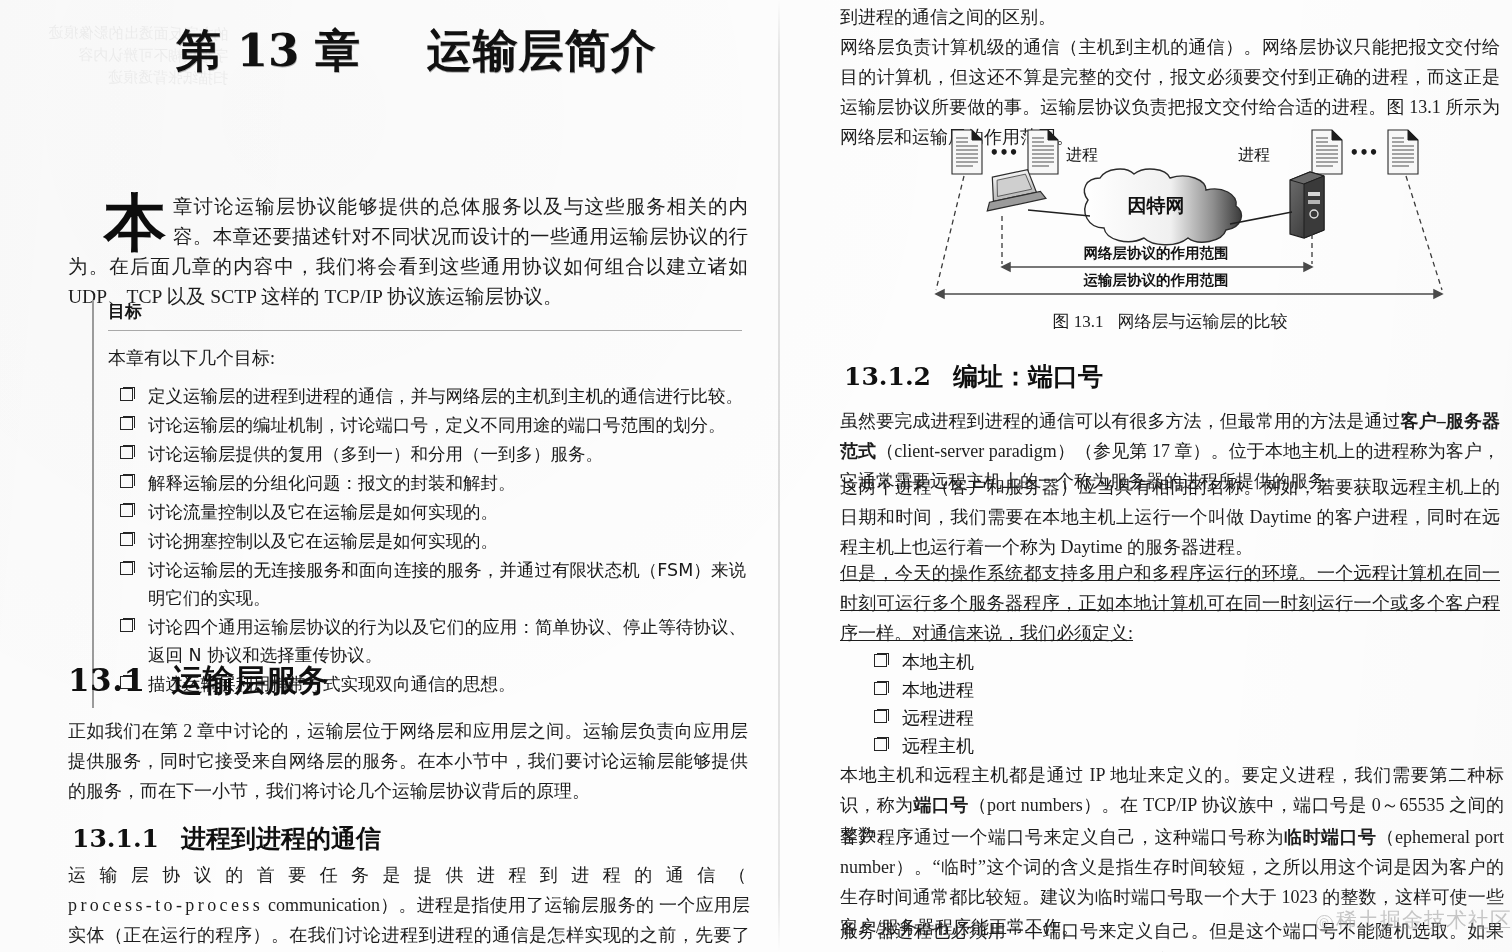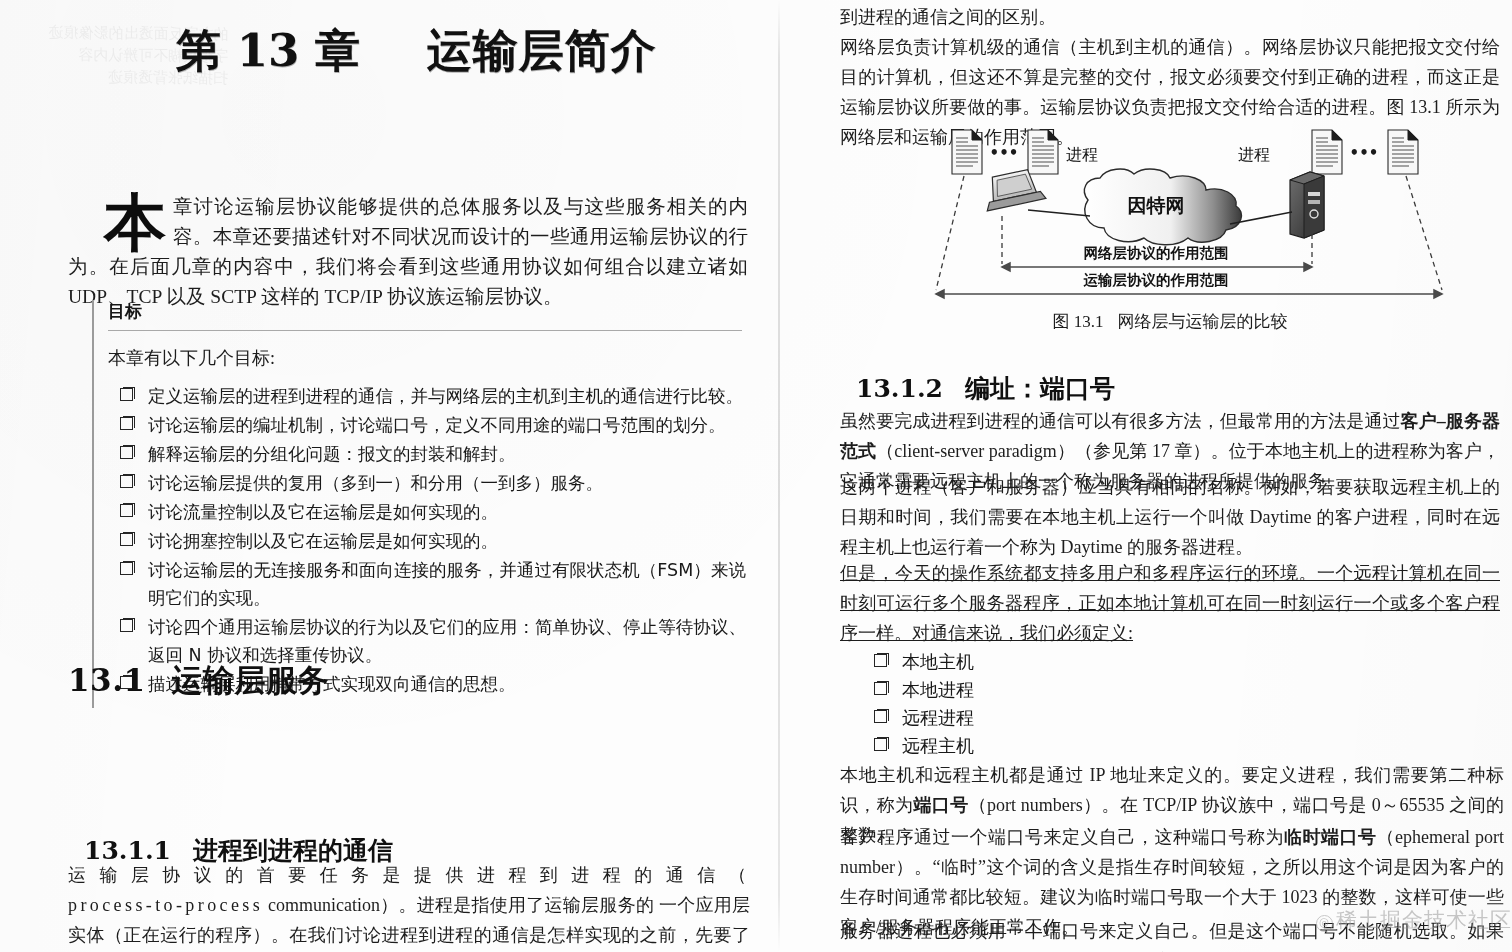--- a/index.html
+++ b/index.html
@@ -85,21 +85,21 @@
   }
   h2.sec-13-1{left:68px;top:660px;font-size:31px;letter-spacing:0.5px;}
   h2.sec-13-1 .sn{margin-right:26px;font-family:"DejaVu Serif",serif;}
   .para{
     position:absolute;font-size:18px;line-height:30px;text-align:justify;
     color:#1d1d1d;
   }
   .p-13-1{left:68px;top:716px;width:680px;}
   h3.sub{
     position:absolute;font-family:"DejaVu Sans","Liberation Sans",sans-serif;
-    font-weight:bold;margin:16px;color:#101010;font-size:25px;
+    font-weight:bold;margin:4px;color:#101010;font-size:25px;
   }
   h3.sub .sn{margin-right:22px;font-family:"DejaVu Serif",serif;}
   h3.sub-13-1-1{left:68px;top:818px;}
   .p-13-1-1{left:68px;top:860px;width:682px;}
   .p-13-1-1 .l1{letter-spacing:3.4px;}
 
   
   .r-top{left:840px;top:2px;width:660px;}
   .figure{
     position:absolute;left:930px;top:112px;width:548px;height:196px;
@@ -161,33 +161,34 @@
       <span class="dropcap">本</span><span>章讨论运输层协议能够提供的总体服务以及与这些服务相关的内容。本章还要描述针对不同状况而设计的一些通用运输层协议的行为。在后面几章的内容中，我们将会看到这些通用协议如何组合以建立诸如 UDP、TCP 以及 SCTP 这样的 TCP/IP 协议族运输层协议。</span>
     </div>
 
     <div class="obj-box">
       <div class="obj-title">目标</div>
       <div class="obj-rule"></div>
       <div class="obj-lead">本章有以下几个目标:</div>
       <ul class="objectives">
         <li><span class="box-glyph"></span><span>定义运输层的进程到进程的通信，并与网络层的主机到主机的通信进行比较。</span></li>
         <li><span class="box-glyph"></span><span>讨论运输层的编址机制，讨论端口号，定义不同用途的端口号范围的划分。</span></li>
+        <li><span class="box-glyph"></span><span>讨论运输层提供的复用（多到一）和分用（一到多）服务。</span></li>
         <li><span class="box-glyph"></span><span>解释运输层的分组化问题：报文的封装和解封。</span></li>
-        <li><span class="box-glyph"></span><span>讨论运输层提供的复用（多到一）和分用（一到多）服务。</span></li>
         <li><span class="box-glyph"></span><span>讨论流量控制以及它在运输层是如何实现的。</span></li>
         <li><span class="box-glyph"></span><span>讨论拥塞控制以及它在运输层是如何实现的。</span></li>
         <li><span class="box-glyph"></span><span>讨论运输层的无连接服务和面向连接的服务，并通过有限状态机（FSM）来说明它们的实现。</span></li>
         <li><span class="box-glyph"></span><span>讨论四个通用运输层协议的行为以及它们的应用：简单协议、停止等待协议、返回 N 协议和选择重传协议。</span></li>
         <li><span class="box-glyph"></span><span>描述运输层利用捎带方式实现双向通信的思想。</span></li>
       </ul>
     </div>
 
     <h2 class="sec sec-13-1">
       <span class="sn">13.1</span><span>运输层服务</span>
     </h2>
+    <div class="para p-13-1">正如我们在第 2 章中讨论的，运输层位于网络层和应用层之间。运输层负责向应用层提供服务，同时它接受来自网络层的服务。在本小节中，我们要讨论运输层能够提供的服务，而在下一小节，我们将讨论几个运输层协议背后的原理。</div>
 
     <h3 class="sub sub-13-1-1">
       <span class="sn">13.1.1</span><span>进程到进程的通信</span>
     </h3>
     <div class="para p-13-1-1">
       <span class="l1">运 输 层 协 议 的 首 要 任 务 是 提 供 进 程 到 进 程 的 通 信 （ process-to-process</span>
       <span>communication）。进程是指使用了运输层服务的 一个应用层实体（正在运行的程序）。在我们讨论进程到进程的通信是怎样实现的之前，先要了解一下主机到主机的通信和进程</span>
     </div>
   </div>
 

